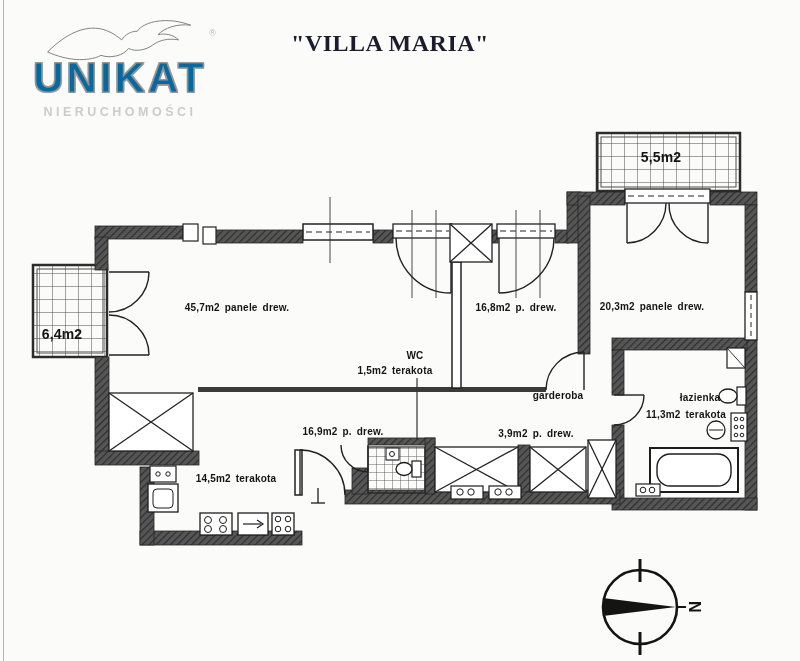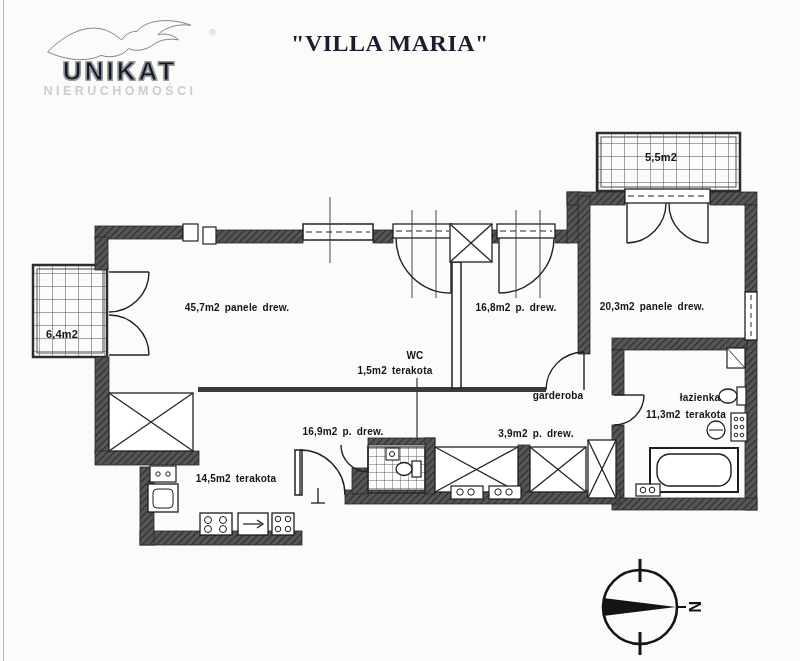--- a/index.html
+++ b/index.html
@@ -6,42 +6,42 @@
   body{
     width:800px;height:661px;position:relative;overflow:hidden;
     background:#fbfbfa;font-family:"Liberation Sans",sans-serif;
   }
   .scan-edge{position:absolute;left:3px;top:0;width:1px;height:100%;background:#b5b5b5;}
   
   .logo{position:absolute;left:22px;top:14px;width:196px;text-align:center;}
   .logo-bird{display:block;margin:0 auto;}
   .logo-reg{position:absolute;right:2px;top:14px;font-size:9px;color:#bdbdbd;}
   .logo-brand{
-    font-weight:800;font-size:26px;line-height:.85;letter-spacing:3px;
-    color:#0f172a;-webkit-text-stroke:1.2px #909090;
+    font-weight:800;font-size:42px;line-height:.85;letter-spacing:3px;
+    color:#0369a1;-webkit-text-stroke:1.2px #909090;
     text-shadow:-1px -1px 0 #a5a5a5,1px -1px 0 #a5a5a5,-1px 1px 0 #a5a5a5,1px 1px 0 #a5a5a5;
     margin-top:-4px;
   }
-  .logo-sub{font-size:12.5px;letter-spacing:3.5px;color:#cccccc;margin-top:2px;font-weight:600;}
+  .logo-sub{font-size:12.5px;letter-spacing:3.5px;color:#cccccc;margin-top:9px;font-weight:600;}
   
   .title-block{
     position:absolute;left:222px;top:30px;width:336px;text-align:center;
     font-family:"Liberation Serif",serif;font-weight:bold;font-size:24px;
     color:#1c1c2e;letter-spacing:.5px;
   }
   .title-line{white-space:nowrap;}
   .title-line + .title-line{margin-top:7px;}
   
   .plan-svg{position:absolute;left:0;top:0;}
   .lbl{
     position:absolute;transform:translate(-50%,-50%);
     font-size:10px;font-weight:bold;color:#141414;
     white-space:nowrap;letter-spacing:.2px;word-spacing:2px;
   }
-  .lbl-sm{font-size:11px;}
+  .lbl-sm{font-size:14px;}
 </style>
 </head>
 <body>
 
 <div class="scan-edge"></div>
 
 <div class="logo">
   <svg class="logo-bird" width="168" height="50" viewBox="0 0 180 58">
     <path d="M6,44 C28,22 52,11 74,19 C82,22 88,27 92,30 C96,24 102,20 110,20
              C118,8 146,3 172,13 C156,11 142,16 134,24 C142,22 152,24 158,30

